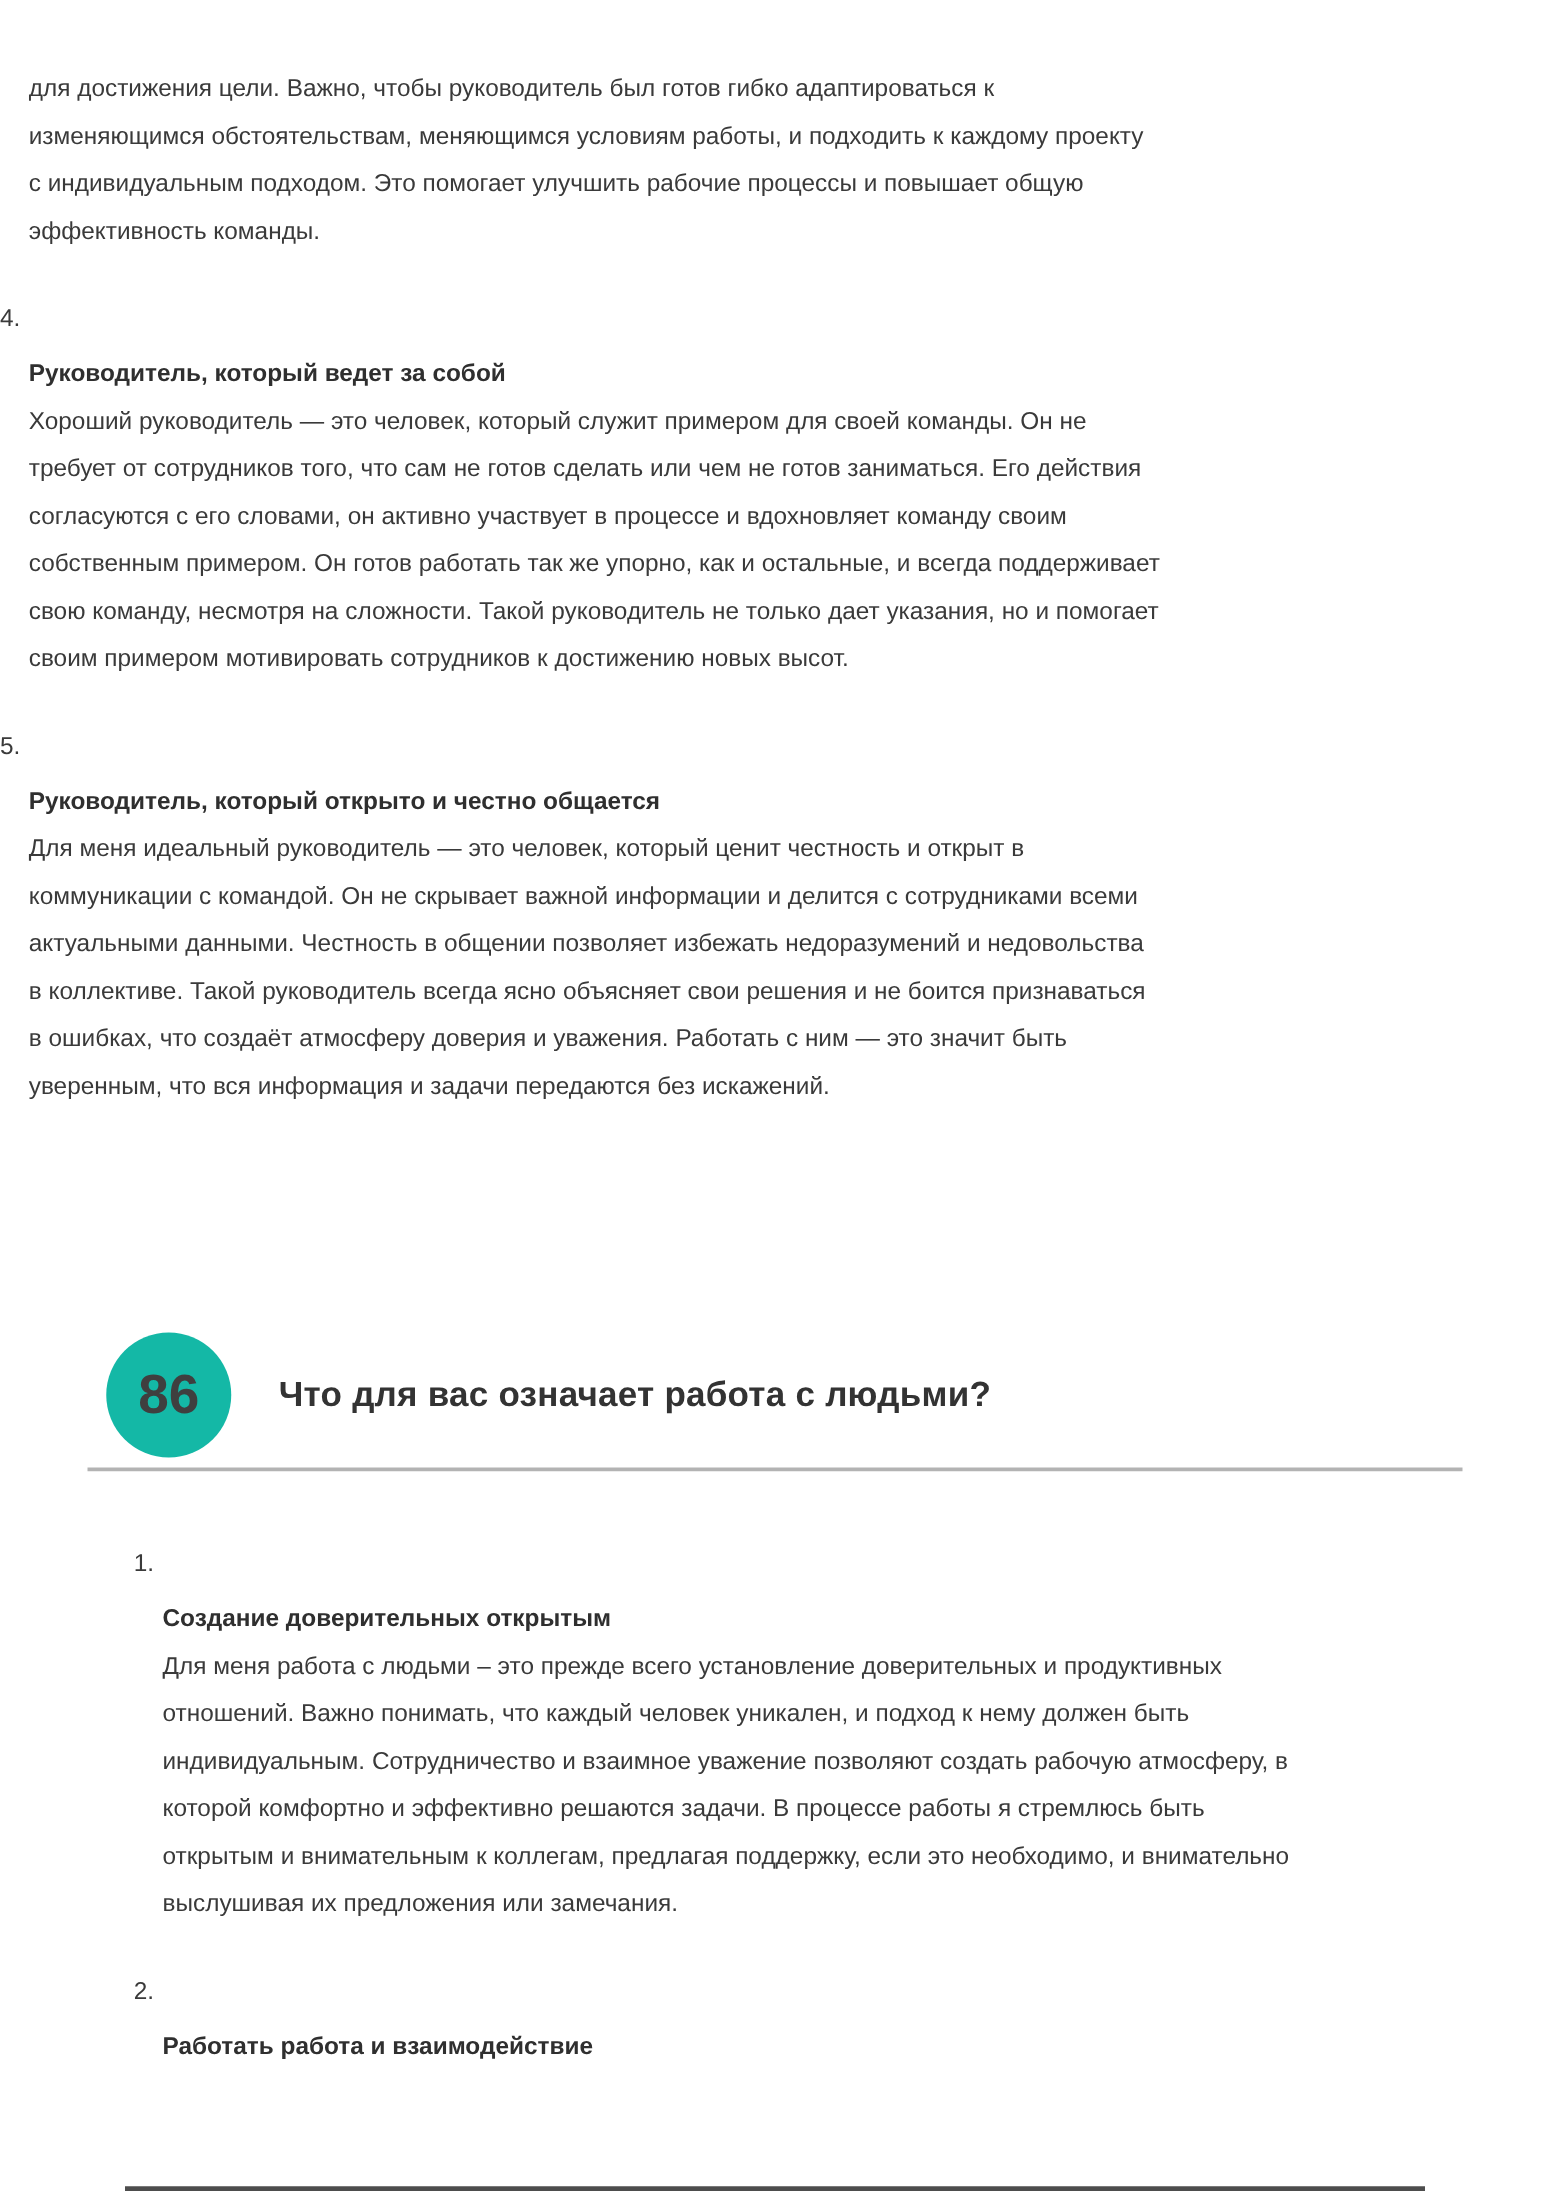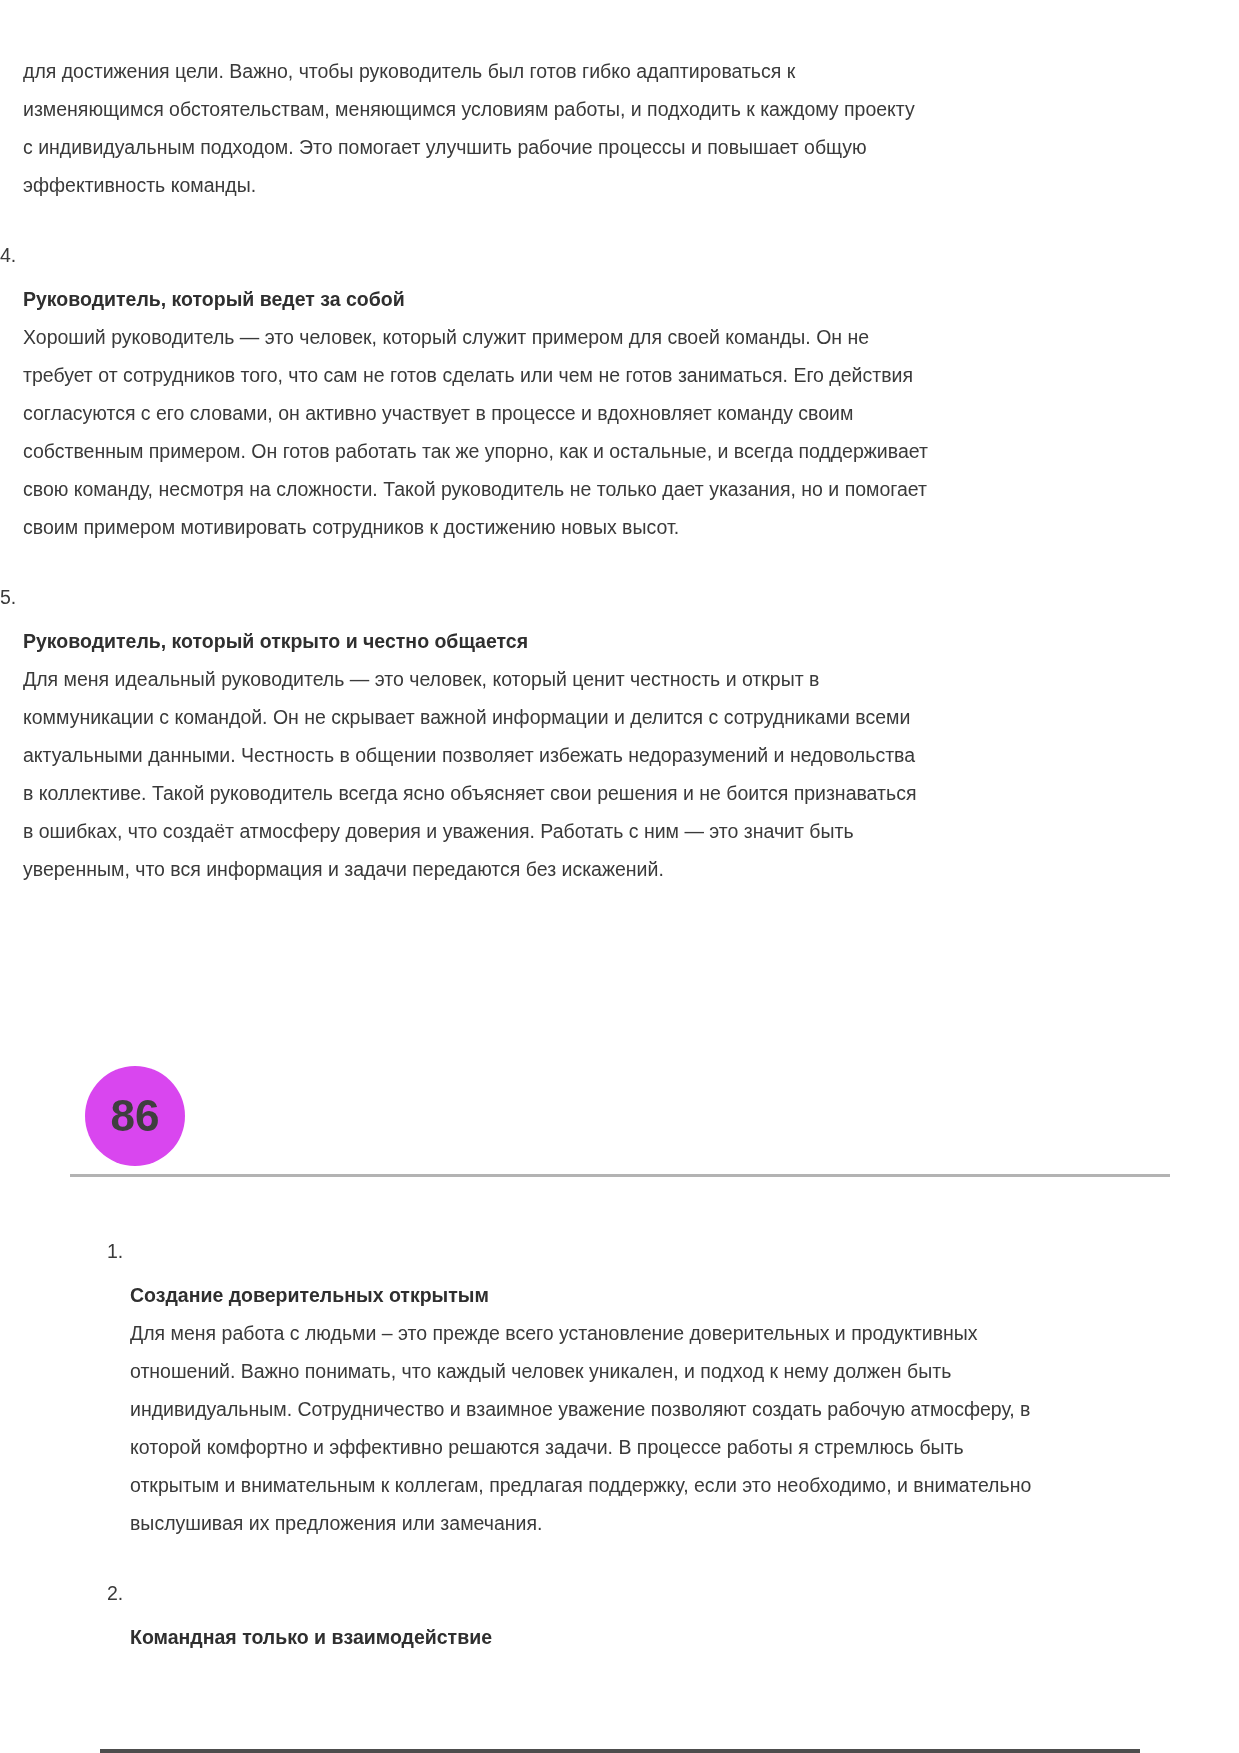--- a/index.html
+++ b/index.html
@@ -112,41 +112,42 @@
       <span class="item-num">5.</span>
       <div class="item-content">
         <div class="item-title">Руководитель, который открыто и честно общается</div>
         <p class="body-text">Для меня идеальный руководитель — это человек, который ценит честность и открыт в коммуникации с командой. Он не скрывает важной информации и делится с сотрудниками всеми актуальными данными. Честность в общении позволяет избежать недоразумений и недовольства в коллективе. Такой руководитель всегда ясно объясняет свои решения и не боится признаваться в ошибках, что создаёт атмосферу доверия и уважения. Работать с ним — это значит быть уверенным, что вся информация и задачи передаются без искажений.</p>
       </div>
     </div>
 
   </div>
 
   <div class="question-row">
-    <div class="q-badge" id="q-badge" style="background: #d946ef; color: rgb(63, 63, 63);">
+    <div class="q-badge" id="q-badge" style="background: #14b8a6; color: rgb(63, 63, 63);">
       <span>86</span>
     </div>
+    <div class="q-title">Что для вас означает работа с людьми?</div>
   </div>
 
   <hr class="section-divider" id="section-divider" style="background: rgb(179, 179, 179);">
 
   <div class="answer-col">
 
     <div class="list-item">
       <span class="item-num">1.</span>
       <div class="item-content">
         <div class="item-title">Создание доверительных открытым</div>
         <p class="body-text">Для меня работа с людьми – это прежде всего установление доверительных и продуктивных отношений. Важно понимать, что каждый человек уникален, и подход к нему должен быть индивидуальным. Сотрудничество и взаимное уважение позволяют создать рабочую атмосферу, в которой комфортно и эффективно решаются задачи. В процессе работы я стремлюсь быть открытым и внимательным к коллегам, предлагая поддержку, если это необходимо, и внимательно выслушивая их предложения или замечания.</p>
       </div>
     </div>
 
     <div class="list-item">
       <span class="item-num">2.</span>
       <div class="item-content">
-        <div class="item-title">Командная только и взаимодействие</div>
+        <div class="item-title">Работать работа и взаимодействие</div>
       </div>
     </div>
 
   </div>
 
   <div class="bottom-bar" id="bottom-bar" style="background: rgb(77, 77, 77);"></div>
 
 </div>
 
 </body></html>

